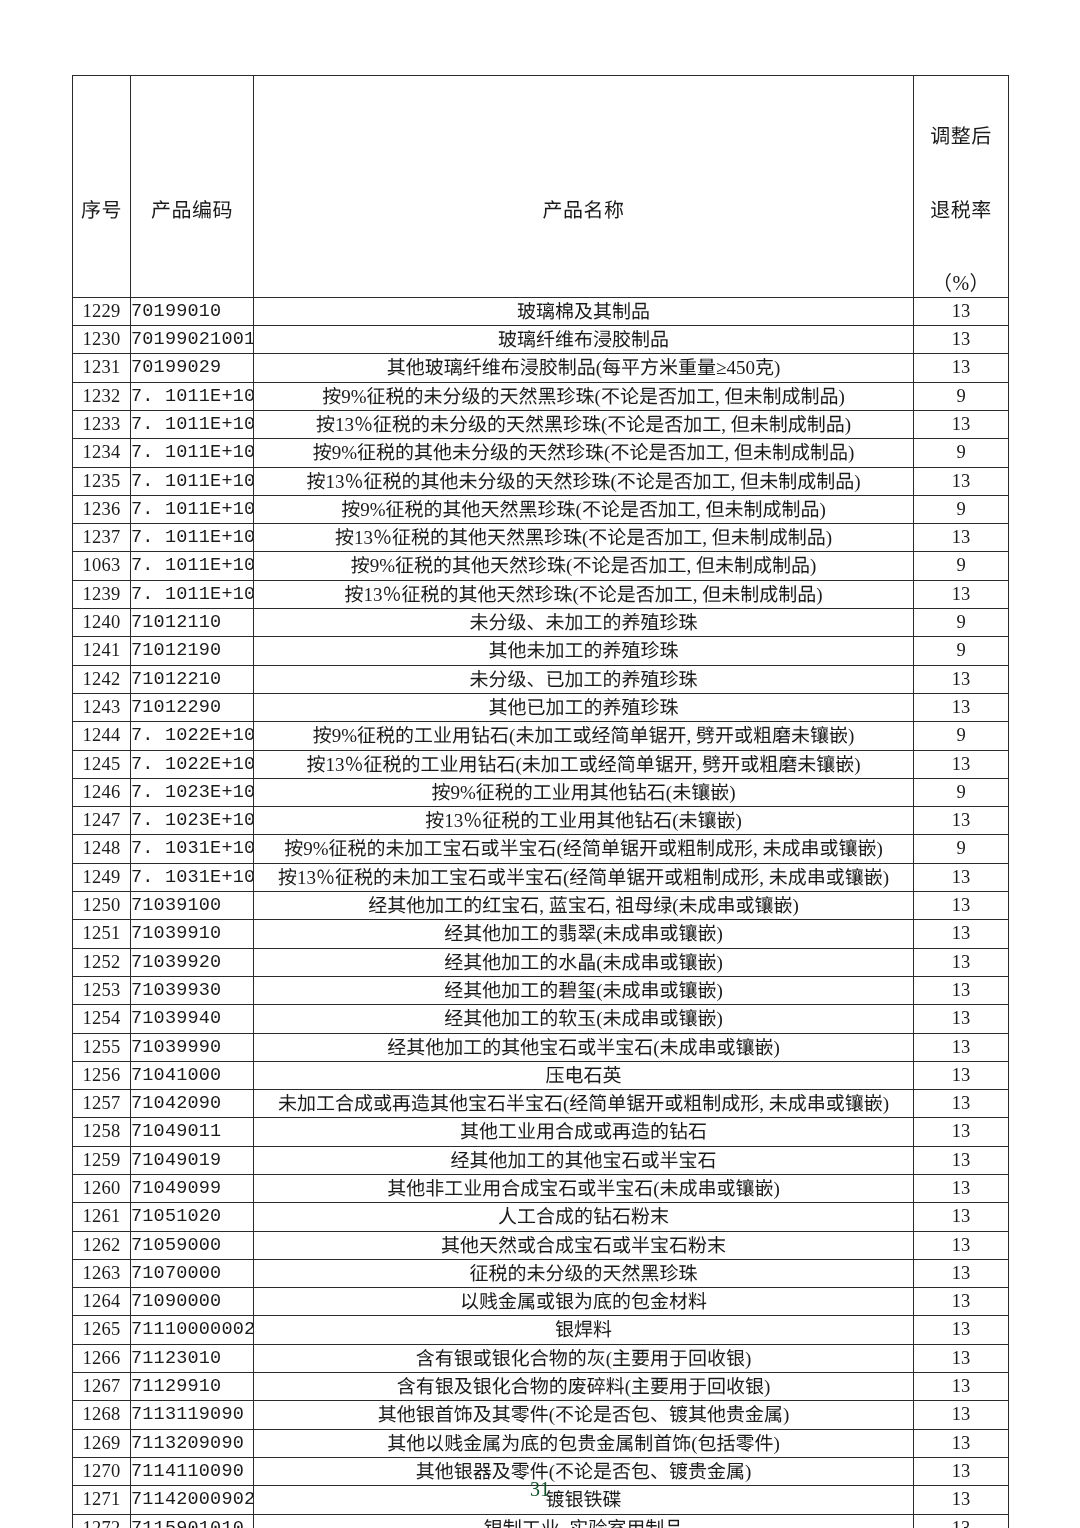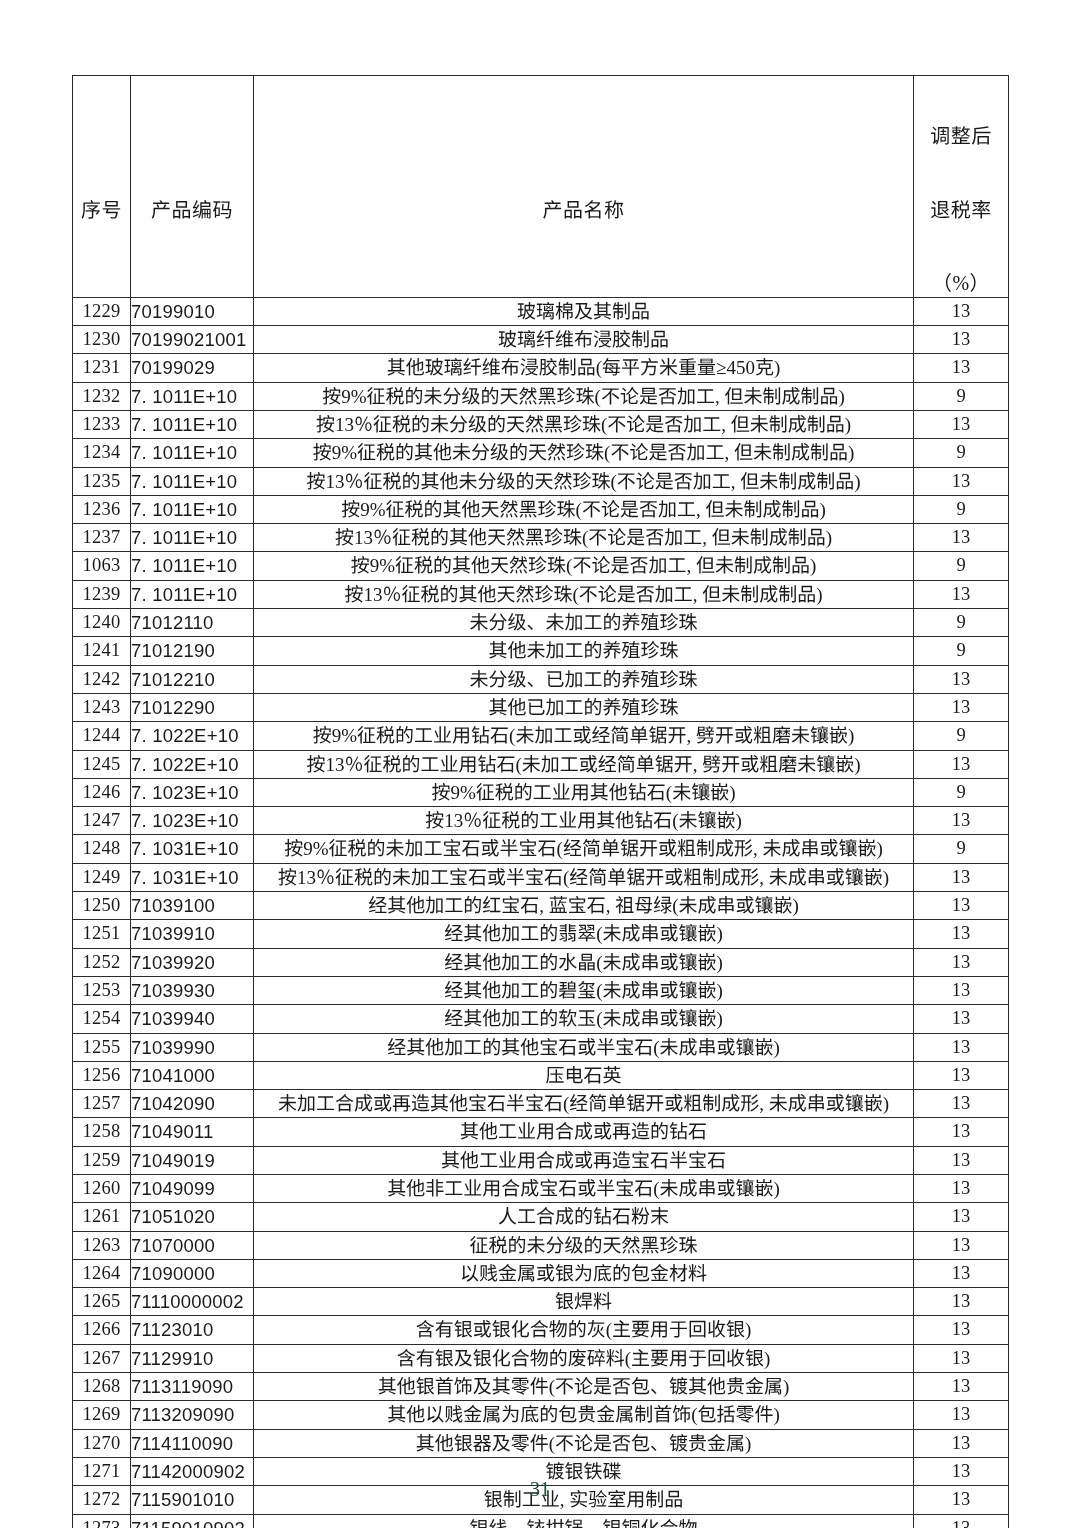--- a/index.html
+++ b/index.html
@@ -81,21 +81,21 @@
 
   td.seq {
     text-align: center;
     font-family: "Liberation Serif", "DejaVu Serif", serif;
     font-size: 18.5px;
     letter-spacing: 0.2px;
   }
   td.code {
     text-align: left;
     padding-left: 5px;
-    font-family: Liberation Sans, sans-serif;
+    font-family: Liberation Mono, monospace;
     font-size: 18.5px;
     letter-spacing: 0.2px;
   }
   td.name {
     text-align: center;
     padding-left: 6px;
     font-size: 19px;
     letter-spacing: 0px;
   }
   td.rate {
@@ -331,36 +331,42 @@
           </tr>
           <tr>
             <td class="seq">1258</td>
             <td class="code">71049011</td>
             <td class="name">其他工业用合成或再造的钻石</td>
             <td class="rate">13</td>
           </tr>
           <tr>
             <td class="seq">1259</td>
             <td class="code">71049019</td>
-            <td class="name">其他工业用合成或再造宝石半宝石</td>
+            <td class="name">经其他加工的其他宝石或半宝石</td>
             <td class="rate">13</td>
           </tr>
           <tr>
             <td class="seq">1260</td>
             <td class="code">71049099</td>
             <td class="name">其他非工业用合成宝石或半宝石(未成串或镶嵌)</td>
             <td class="rate">13</td>
           </tr>
           <tr>
             <td class="seq">1261</td>
             <td class="code">71051020</td>
             <td class="name">人工合成的钻石粉末</td>
             <td class="rate">13</td>
           </tr>
           <tr>
+            <td class="seq">1262</td>
+            <td class="code">71059000</td>
+            <td class="name">其他天然或合成宝石或半宝石粉末</td>
+            <td class="rate">13</td>
+          </tr>
+          <tr>
             <td class="seq">1263</td>
             <td class="code">71070000</td>
             <td class="name">征税的未分级的天然黑珍珠</td>
             <td class="rate">13</td>
           </tr>
           <tr>
             <td class="seq">1264</td>
             <td class="code">71090000</td>
             <td class="name">以贱金属或银为底的包金材料</td>
             <td class="rate">13</td>

